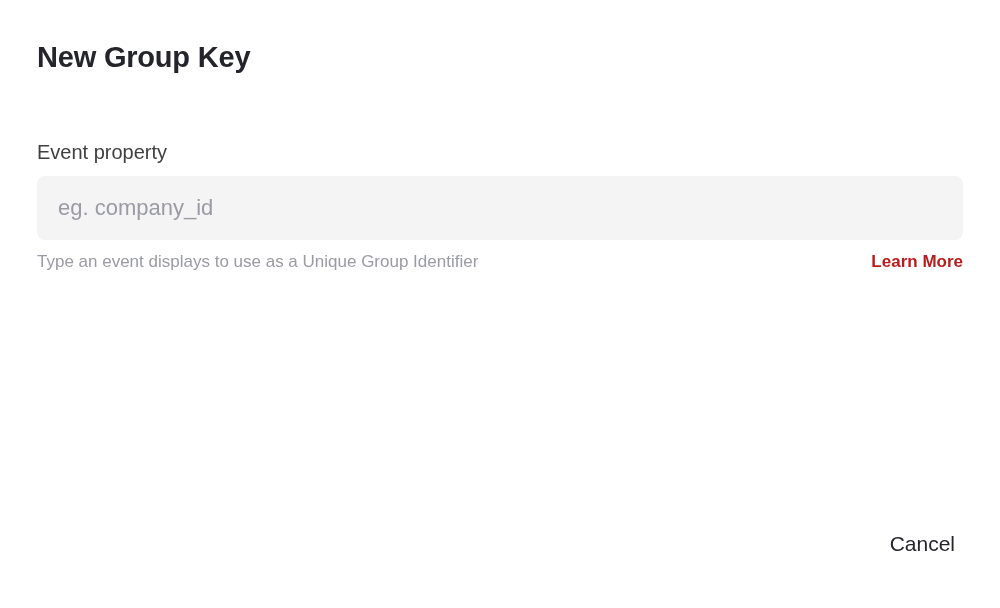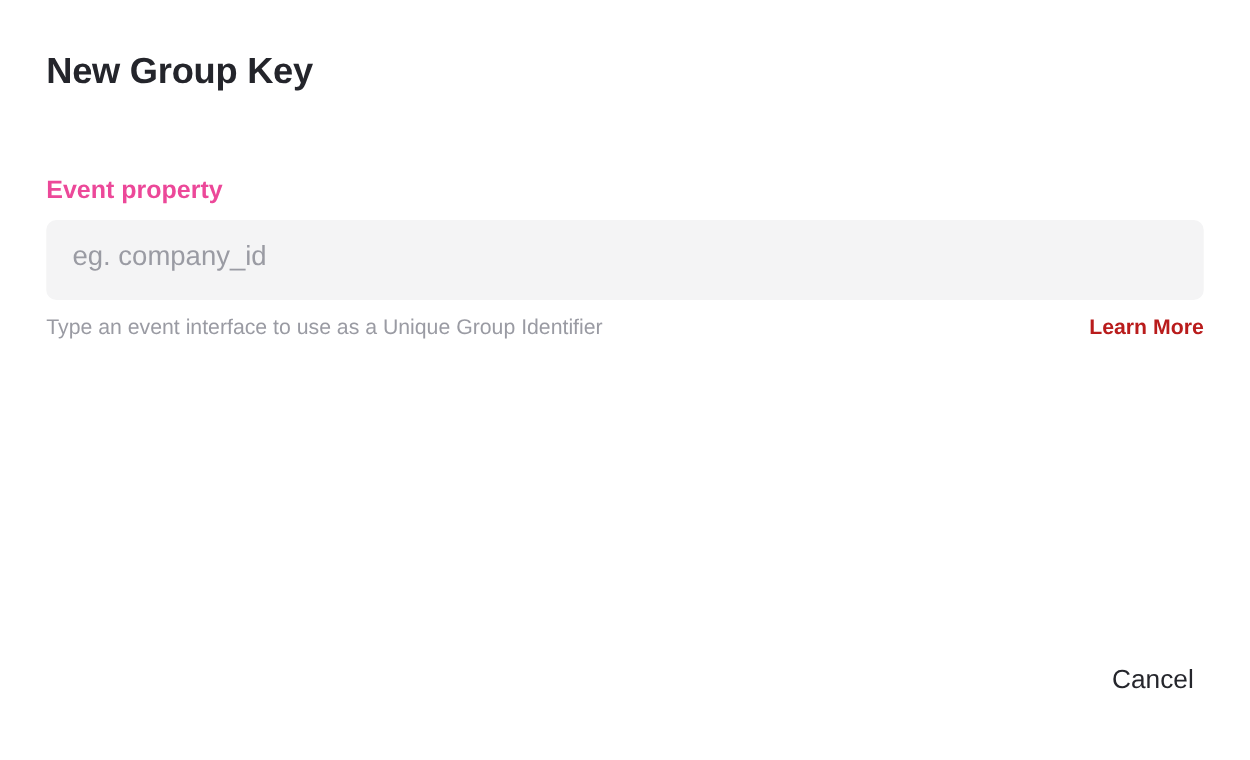--- a/index.html
+++ b/index.html
@@ -54,22 +54,22 @@
   .field-label-row {
     display: flex;
     align-items: baseline;
     gap: 9px;
     margin-bottom: 12px;
     height: 24px;
   }
   .field-label {
     font-size: 20px;
     line-height: 24px;
-    color: #ec4899;
-    font-weight: 700;
+    color: #404040;
+    font-weight: 400;
     white-space: nowrap;
   }
   .field-label.strong {
     color: #35363d;
     font-weight: 600;
   }
   .field-optional {
     font-size: 16px;
     line-height: 20px;
     color: #9b9ca5;
@@ -79,22 +79,22 @@
 
   .text-input {
     display: block;
     box-sizing: border-box;
     width: 926px;
     height: 64px;
     background: #f4f4f5;
     border: none;
     border-radius: 8px;
     padding: 0 21px;
-    font-family: Liberation Mono, monospace;
-    font-size: 18px;
+    font-family: Liberation Sans, sans-serif;
+    font-size: 22px;
     color: #35363d;
     outline: none;
   }
   .text-input::placeholder {
     color: #9a9ba3;
     font-size: 22px;
     font-family: "Liberation Sans", sans-serif;
   }
 
   .field-footer {
@@ -163,21 +163,21 @@
   </div>
 
   <div class="modal-body">
 
     <div class="field-group">
       <div class="field-label-row">
         <span class="field-label">Event property</span>
       </div>
       <input class="text-input" type="text" value="" placeholder="eg. company_id" style="">
       <div class="field-footer">
-        <span class="field-help">Type an event interface to use as a Unique Group Identifier</span>
+        <span class="field-help">Type an event displays to use as a Unique Group Identifier</span>
         <a class="field-link">Learn More</a>
       </div>
     </div>
 
     <div class="field-group">
     </div>
 
   </div>
 
   <div class="modal-footer">

